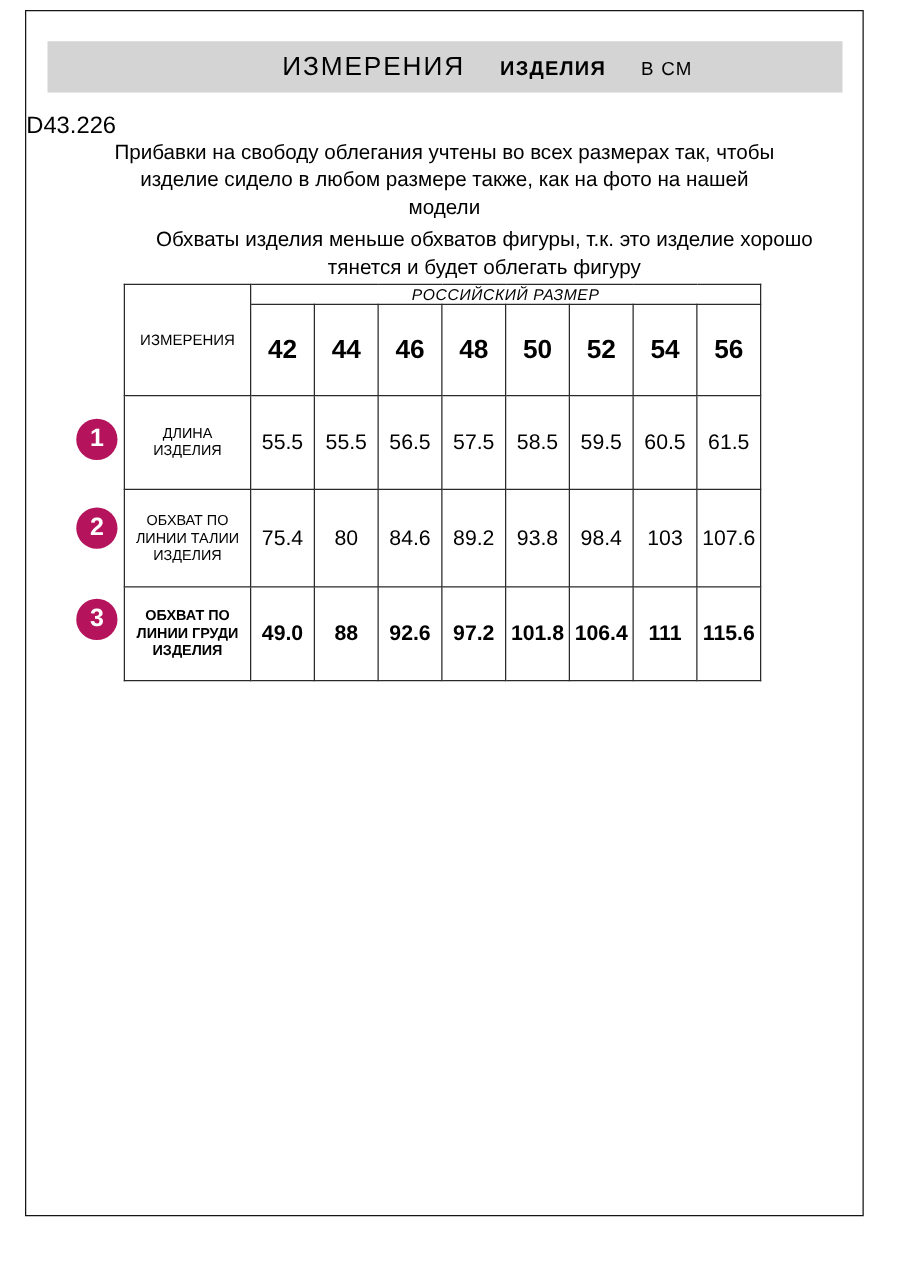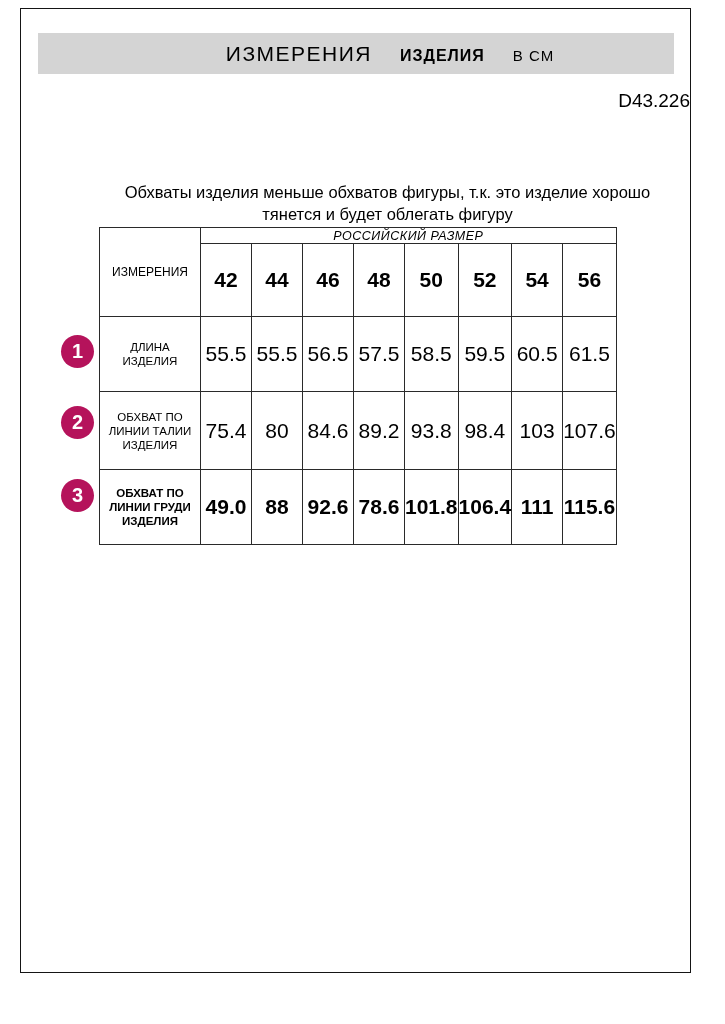--- a/index.html
+++ b/index.html
@@ -47,21 +47,21 @@
     transform: translateX(34px);
   }
   .t-reg  { font-size: 21px; letter-spacing: 1.5px; font-weight: 400; }
   .t-bold { font-size: 16px; letter-spacing: 1px;  font-weight: 700; }
   .t-units{ font-size: 15px; letter-spacing: 1px;  font-weight: 400; }
   
   .code {
     position: absolute;
     left: 0; right: 0;
     top: 81px;
-    text-align: right;
+    text-align: left;
     font-size: 19px;
   }
   .para {
     position: absolute;
     left: 50%;
     transform: translateX(-50%);
     width: 530px;
     margin: 0;
     text-align: center;
     font-size: 16.5px;
@@ -81,21 +81,21 @@
     border: 1.4px solid #2a2a2a;
     text-align: center;
     vertical-align: middle;
     padding: 0;
     background: #fff;
   }
   .meas-table .corner   { font-size: 12px; }
   .meas-table .group    { font-size: 12.5px; height: 15px; letter-spacing: 0.5px; font-style: italic; }
   .meas-table .size-hdr { font-size: 21px; font-weight: 700; height: 72px; }
   .meas-table .rowlabel { font-size: 11.5px; line-height: 14px; padding: 2px; }
-  .meas-table .val      { font-size: 21px; margin-left: 28px; }
+  .meas-table .val      { font-size: 17px; margin-left: 28px; }
   .row-h1 td { height: 70px; }
   .row-h2 td { height: 73px; }
   .row-h3 td { height: 70px; font-weight: bold; }
   
   .circle {
     position: absolute;
     left: 40px;
     width: 33px;
     height: 33px;
     border-radius: 50%;
@@ -129,20 +129,21 @@
     <div class="title-bar">
       <div class="title-inner">
         <span class="t-reg">ИЗМЕРЕНИЯ</span>
         <span class="t-bold">ИЗДЕЛИЯ</span>
         <span class="t-units">В СМ</span>
       </div>
     </div>
 
     <div class="code">D43.226</div>
 
+    <p class="para p1">Прибавки на свободу облегания учтены во всех размерах так, чтобы изделие сидело в любом размере также, как на фото на нашей модели</p>
     <p class="para p2">Обхваты изделия меньше обхватов фигуры, т.к. это изделие хорошо тянется и будет облегать фигуру</p>
 
     <table class="meas-table">
       <colgroup>
         <col style="width:101px">
         <col style="width:51px">
           <col style="width:51px">
           <col style="width:51px">
           <col style="width:51px">
         <col style="width:51px">
@@ -185,21 +186,21 @@
         <td class="val">93.8</td>
         <td class="val">98.4</td>
         <td class="val">103</td>
         <td class="val">107.6</td>
       </tr>
       <tr class="row-h3">
         <td class="rowlabel">ОБХВАТ ПО ЛИНИИ ГРУДИ ИЗДЕЛИЯ</td>
         <td class="val">49.0</td>
         <td class="val">88</td>
         <td class="val">92.6</td>
-        <td class="val">78.6</td>
+        <td class="val">97.2</td>
         <td class="val">101.8</td>
         <td class="val">106.4</td>
         <td class="val">111</td>
         <td class="val">115.6</td>
       </tr>
     </tbody>
       </table>
 
     <div class="circle c1">1</div>
     <div class="circle c2">2</div>

